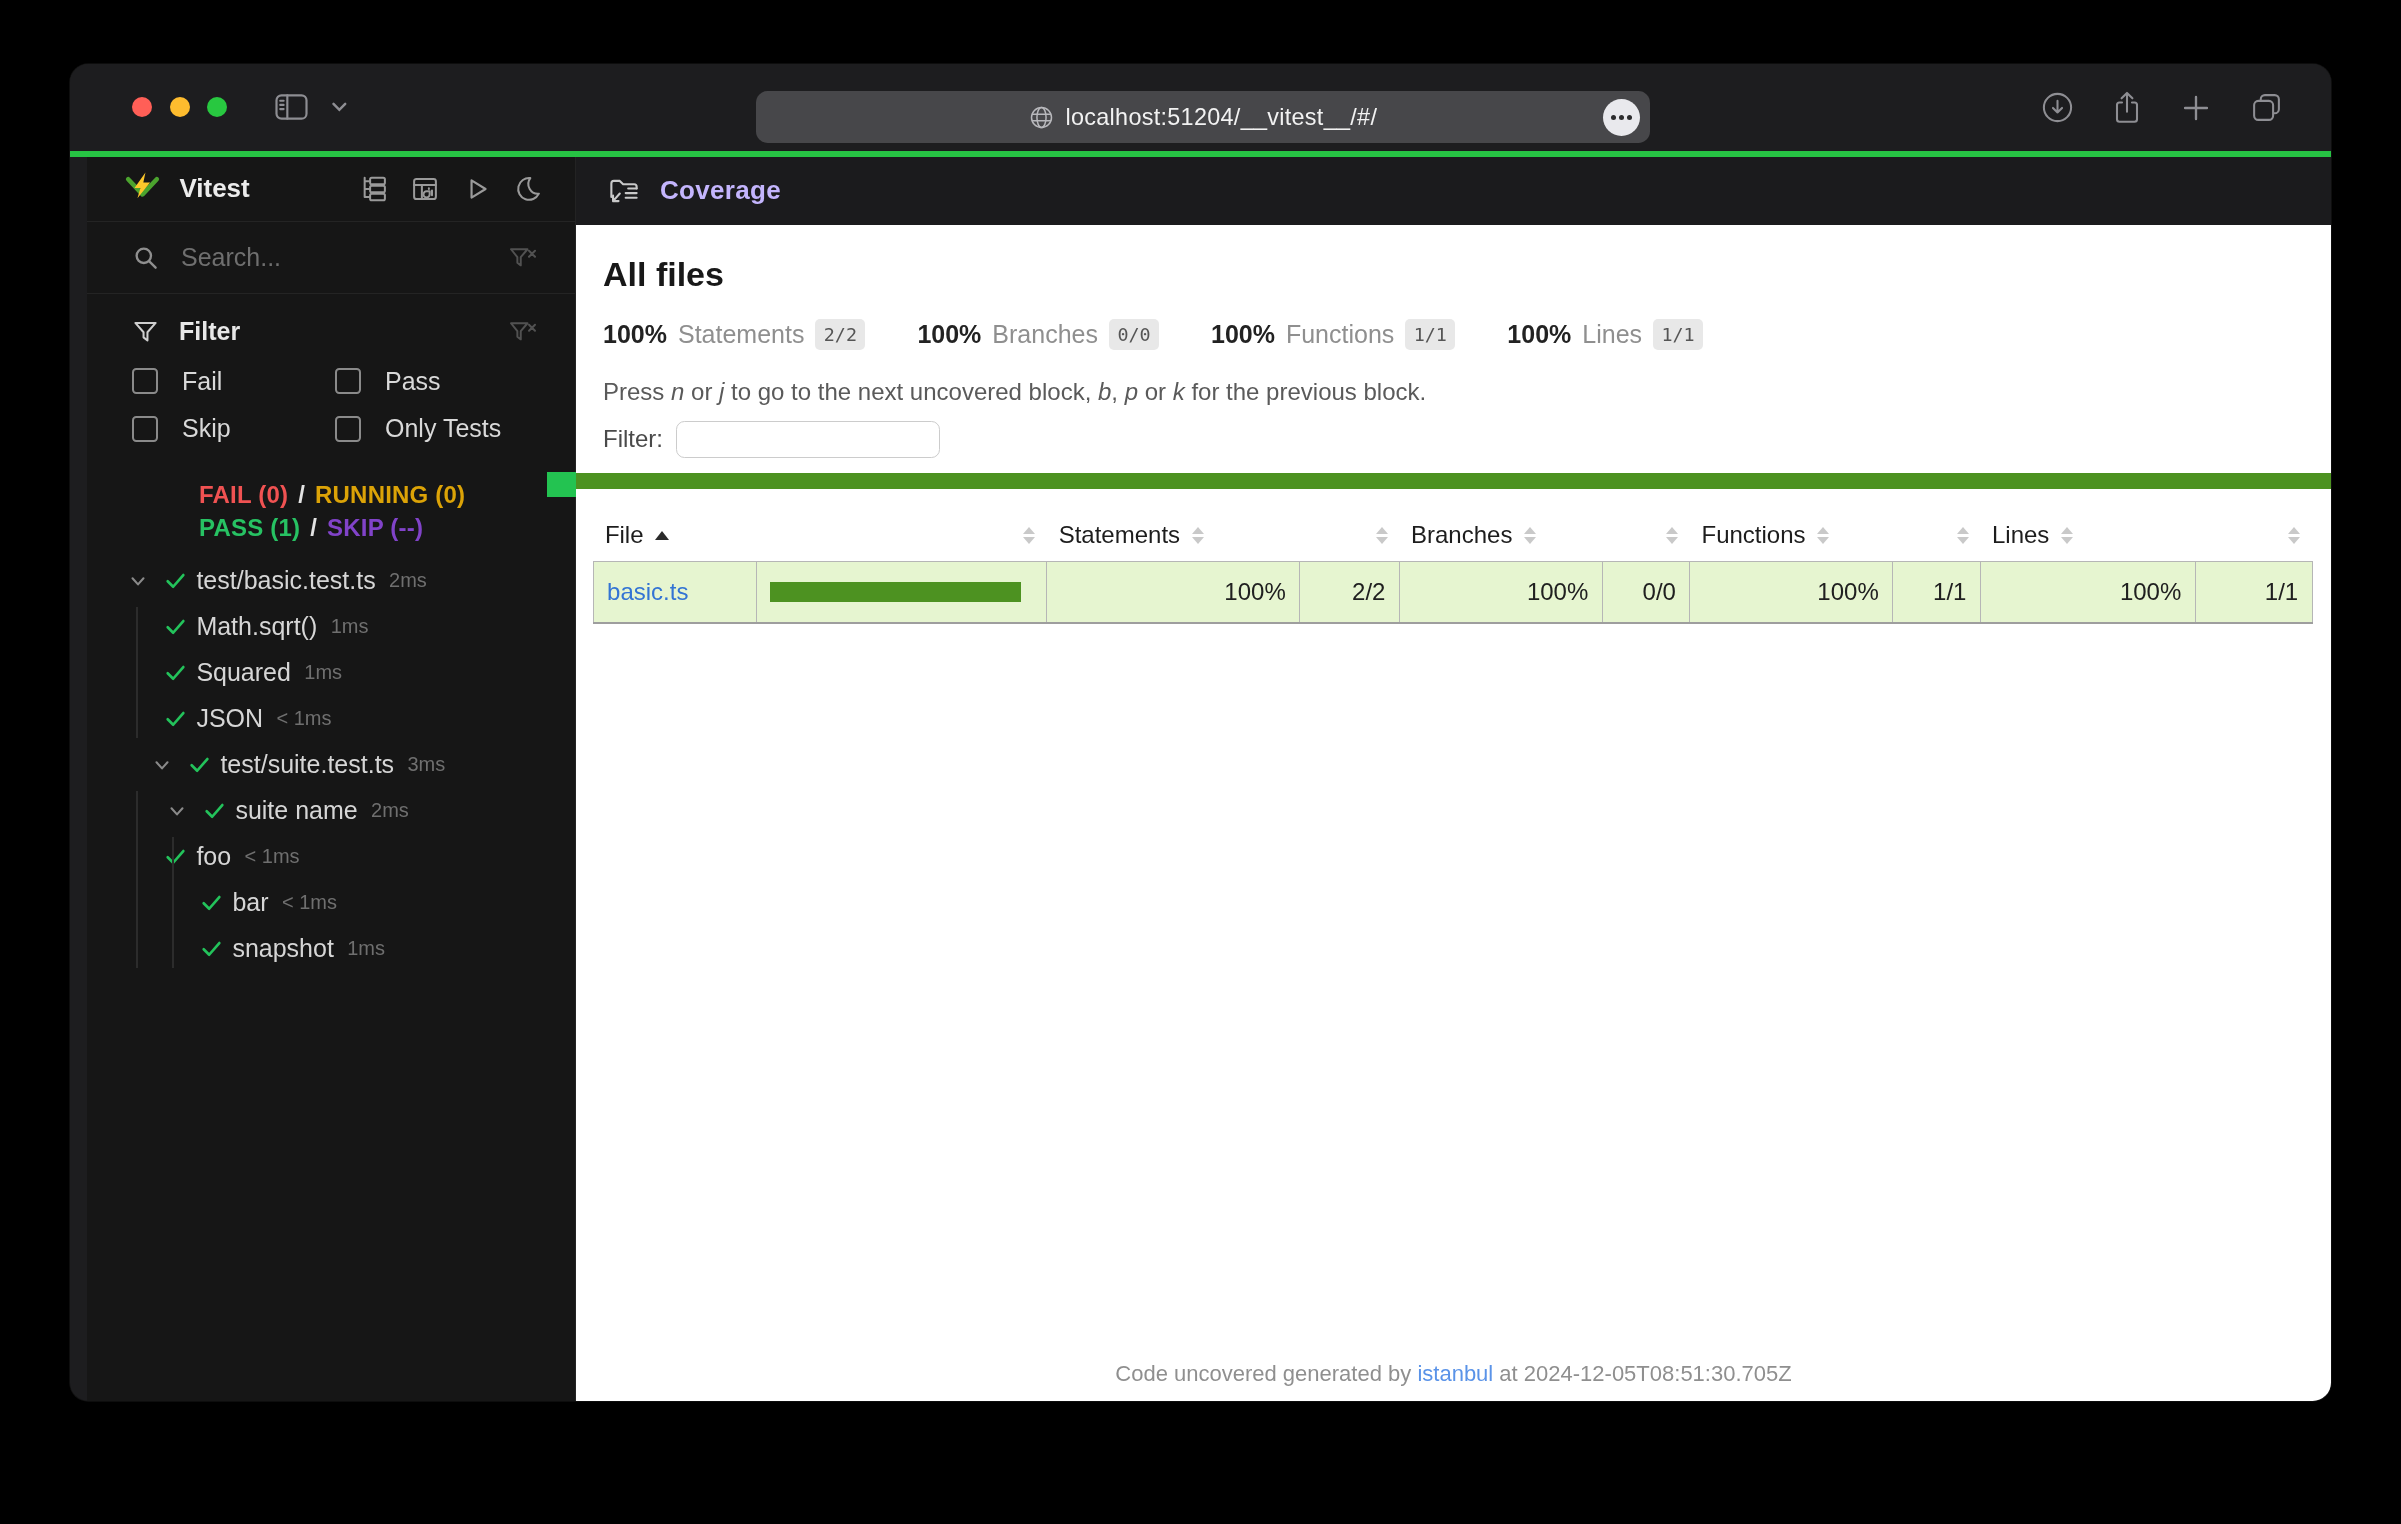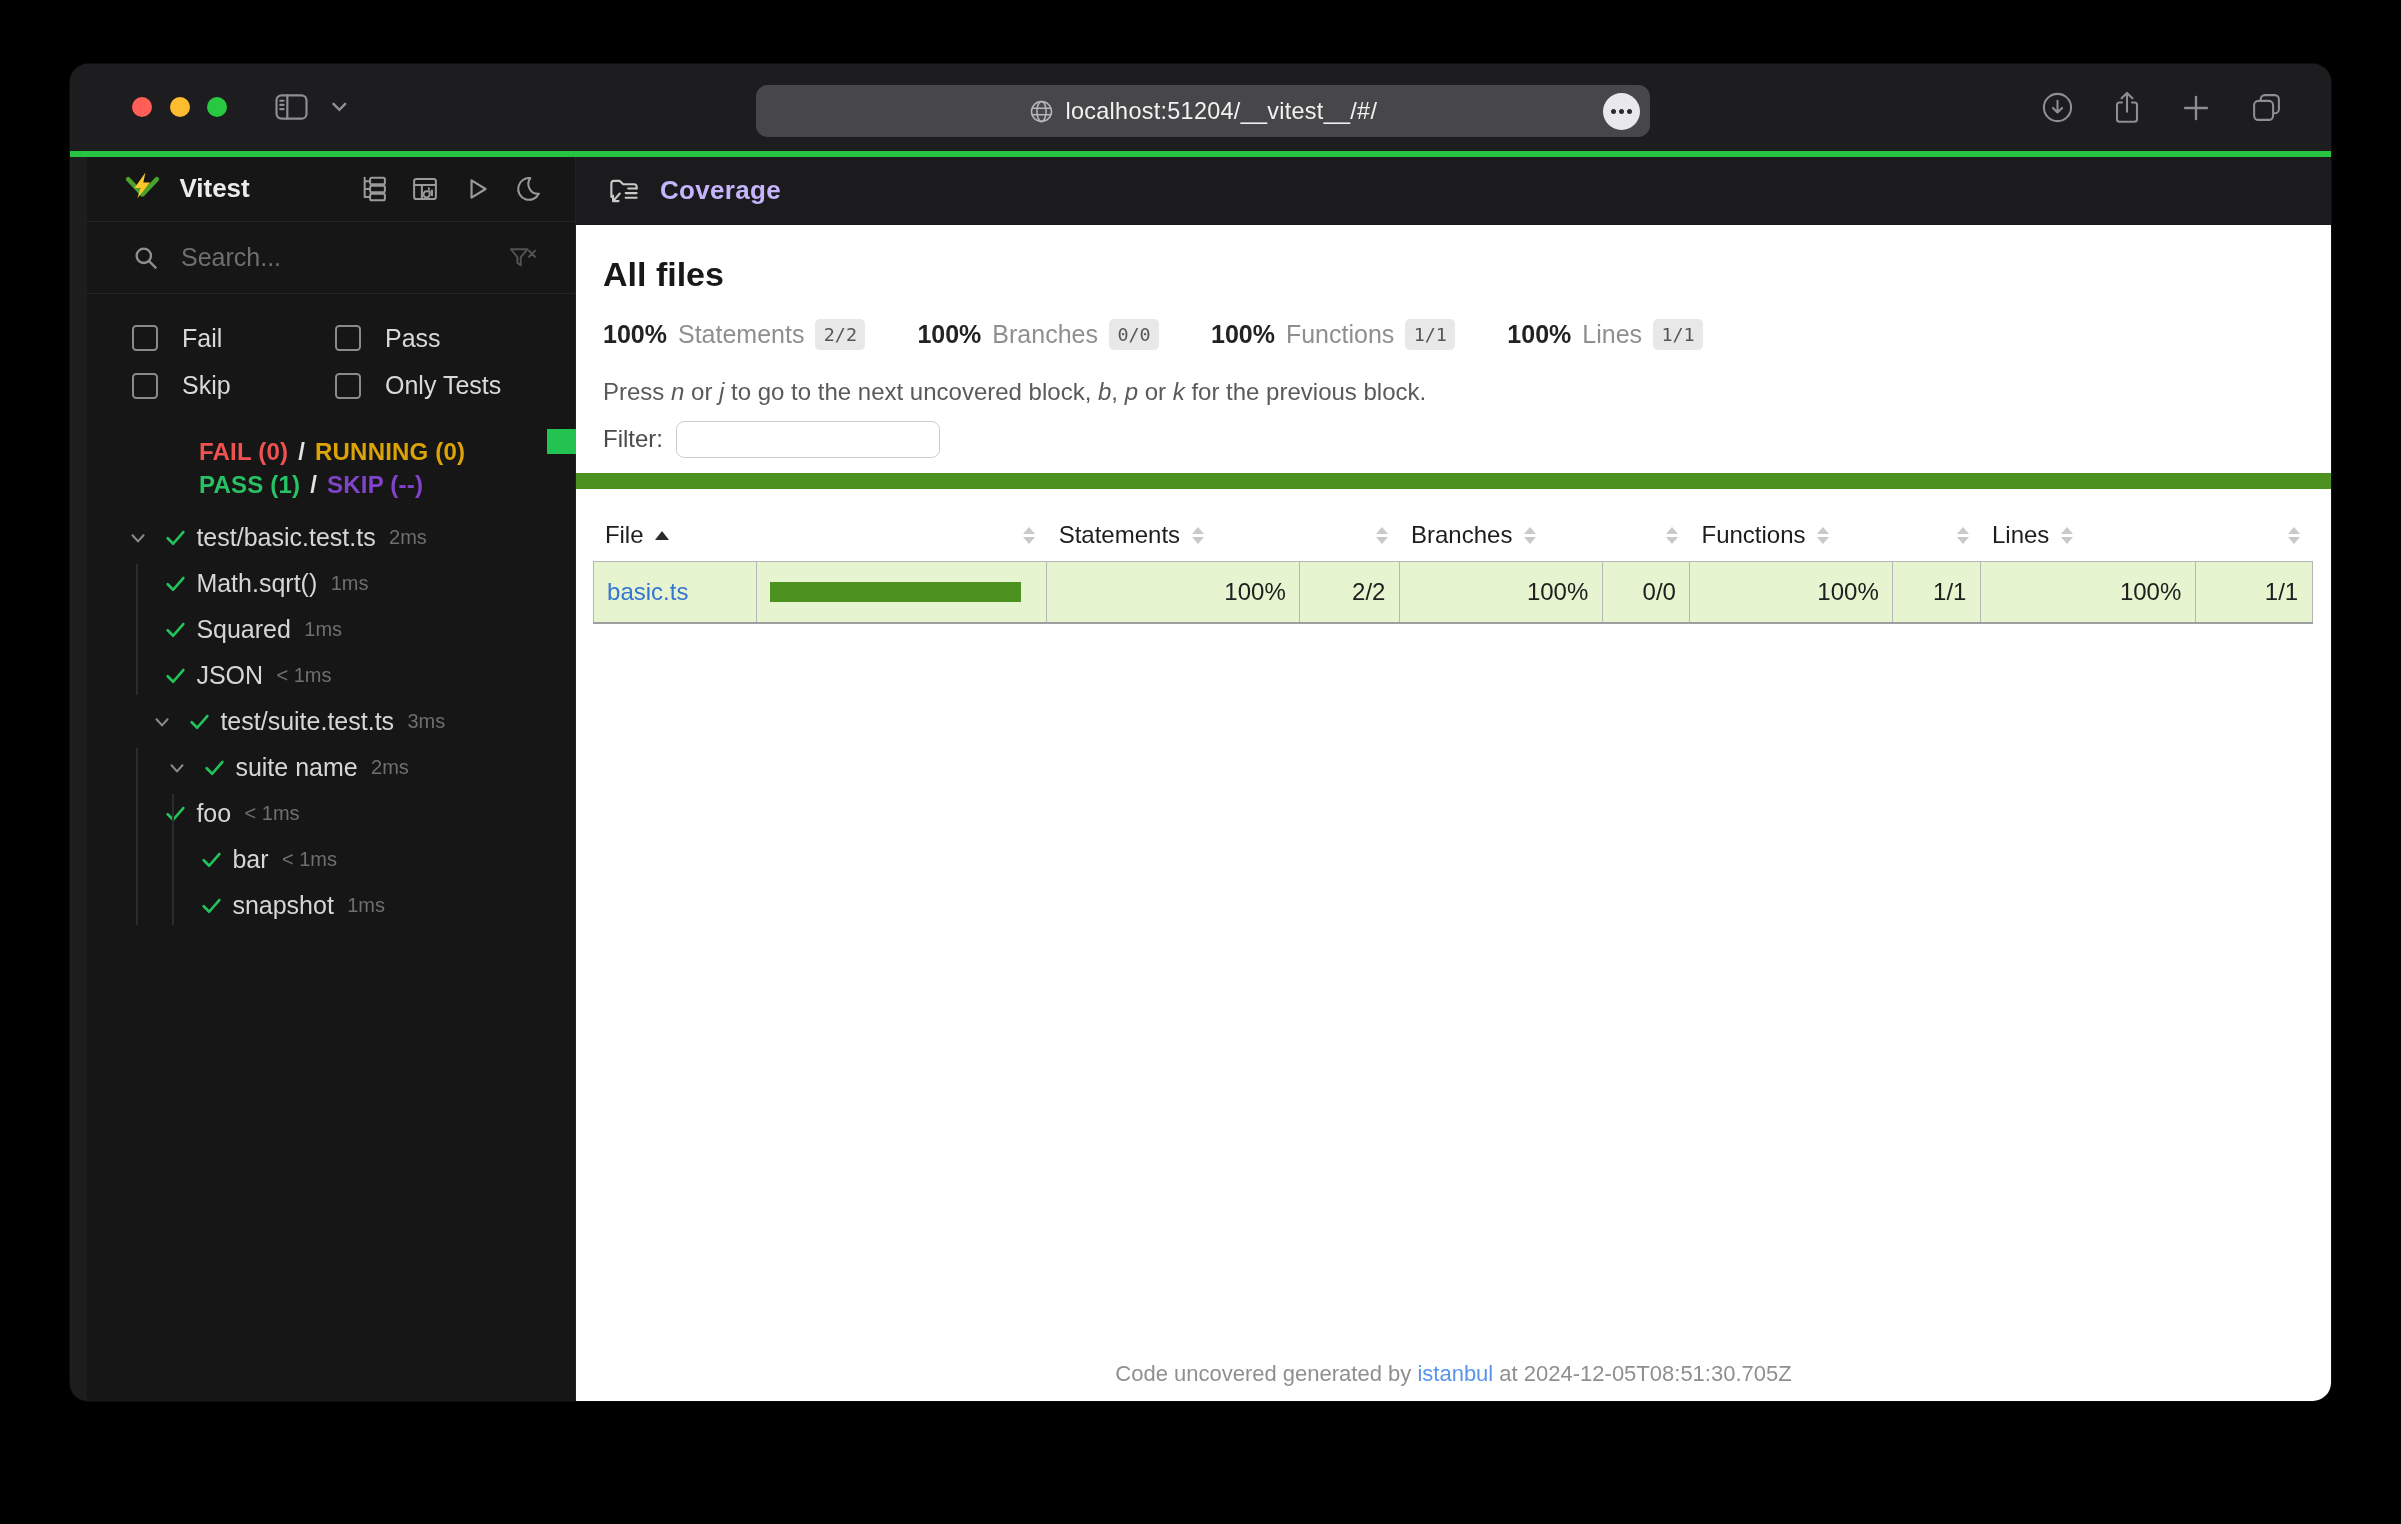--- a/index.html
+++ b/index.html
@@ -14,21 +14,21 @@
   }
   
   .titlebar{height:87px;position:relative;background:#1d1d1f;}
   .lights{position:absolute;left:62px;top:96px;display:flex;gap:17.5px;top:33px;}
   .light{width:20px;height:20px;border-radius:50%;}
   .light.red{background:#ff5f57;}
   .light.yellow{background:#febc2e;}
   .light.green{background:#28c840;}
   .tb-left{position:absolute;left:204px;top:27.6px;display:flex;align-items:center;gap:22px;}
   .urlbar{
-    position:absolute;left:686px;top:21px;width:894px;height:52px;background:#47474a;
+    position:absolute;left:686px;top:27px;width:894px;height:52px;background:#47474a;
     border-radius:11.7px;display:flex;align-items:center;justify-content:center;gap:11.7px;
   }
   .url-text{color:#f2f2f2;font-size:23.4px;letter-spacing:0.3px;}
   .ellipsis-btn{
     position:absolute;right:10px;top:7.5px;width:37px;height:37px;border-radius:50%;
     background:#e9e9ed;display:flex;align-items:center;justify-content:center;gap:3.3px;
   }
   .ellipsis-btn i{width:5px;height:5px;border-radius:50%;background:#2c2c2e;display:block;}
   .tb-right{position:absolute;right:48px;top:25px;display:flex;align-items:center;gap:38px;}
   
@@ -223,20 +223,34 @@
         <span class="ph">Search...</span>
         <span class="push-right dim">
           <svg viewBox="0 0 40 32" width="30" height="25" fill="none" stroke="#cfcfcf" stroke-width="2.6" stroke-linecap="round" stroke-linejoin="round">
             <path d="M4 5 h22 l-9 10.5 v11 l-4.5 -3.5 v-7.5 z"></path>
             <path d="M28 7 l8 8 M36 7 l-8 8"></path>
           </svg>
         </span>
       </div>
 
       <div class="sb-filter">
+        <div class="filter-title-row">
+          <span>
+            <svg viewBox="0 0 34 32" width="27" height="25" fill="none" stroke="#cfcfcf" stroke-width="2.6" stroke-linecap="round" stroke-linejoin="round">
+              <path d="M4 5 h26 l-10.5 12 v10.5 l-5 -4 v-6.5 z"></path>
+            </svg>
+          </span>
+          <span class="filter-title">Filter</span>
+          <span class="push-right dim">
+            <svg viewBox="0 0 40 32" width="30" height="25" fill="none" stroke="#cfcfcf" stroke-width="2.6" stroke-linecap="round" stroke-linejoin="round">
+              <path d="M4 5 h22 l-9 10.5 v11 l-4.5 -3.5 v-7.5 z"></path>
+              <path d="M28 7 l8 8 M36 7 l-8 8"></path>
+            </svg>
+          </span>
+        </div>
         <div class="cb-grid">
             <div class="cbrow">
               <span class="cb"></span>
               <span class="cblabel">Fail</span>
             </div>
             <div class="cbrow">
               <span class="cb"></span>
               <span class="cblabel">Pass</span>
             </div>
             <div class="cbrow">

